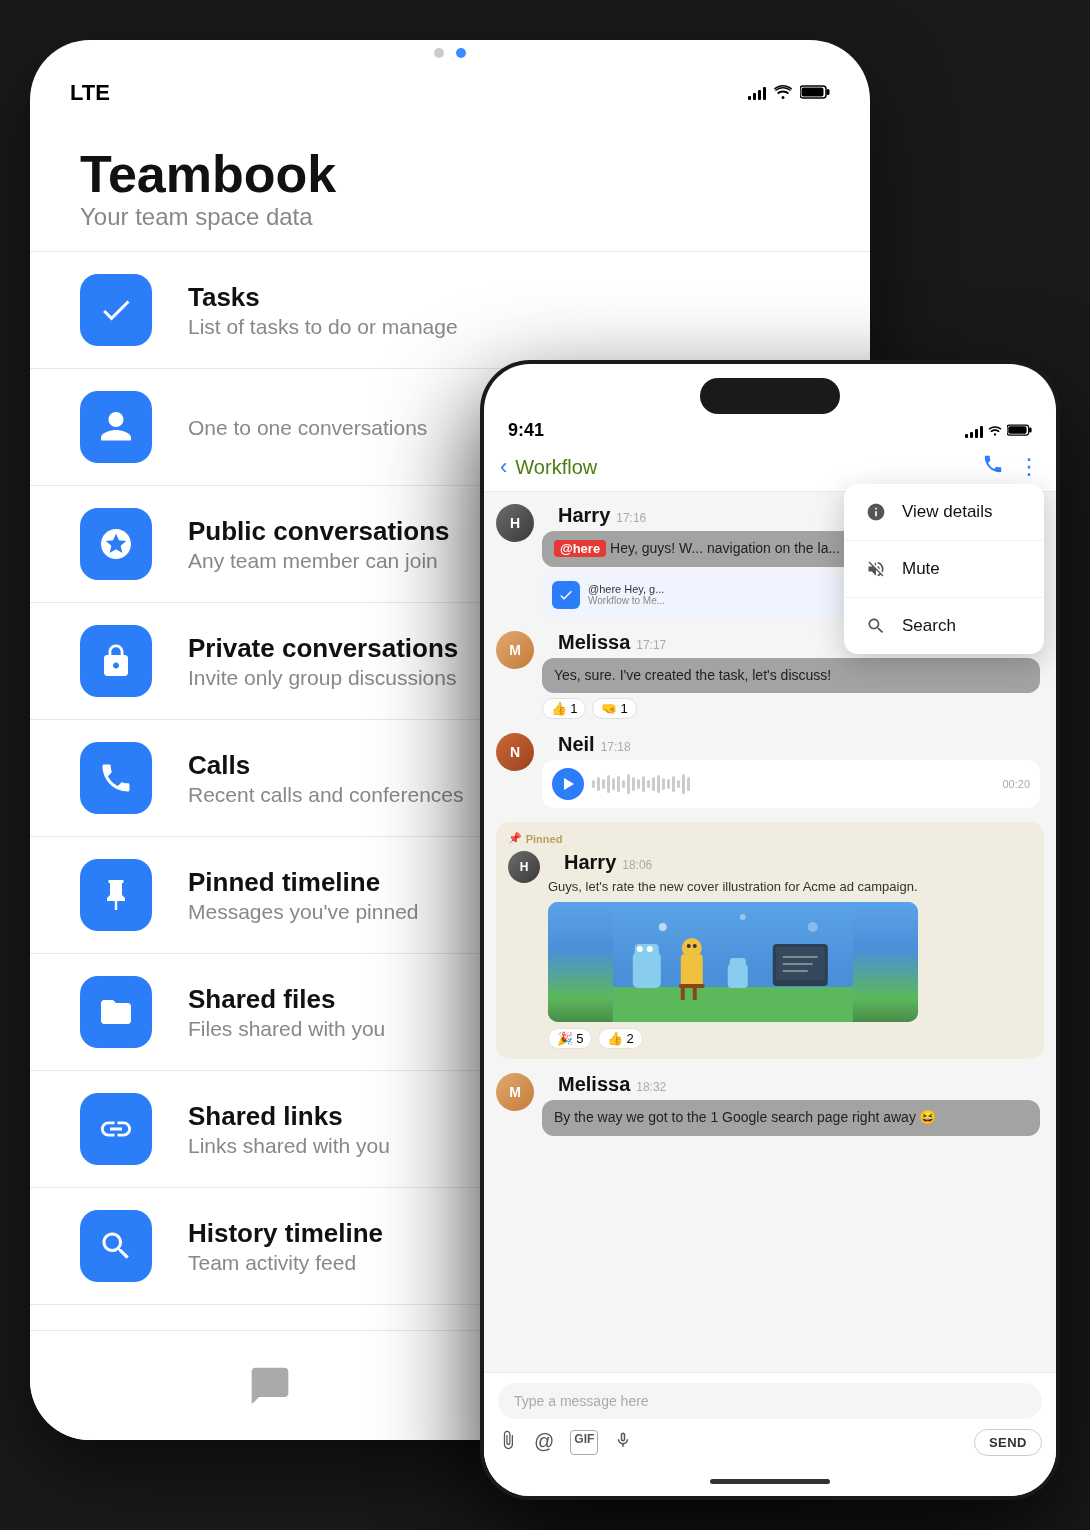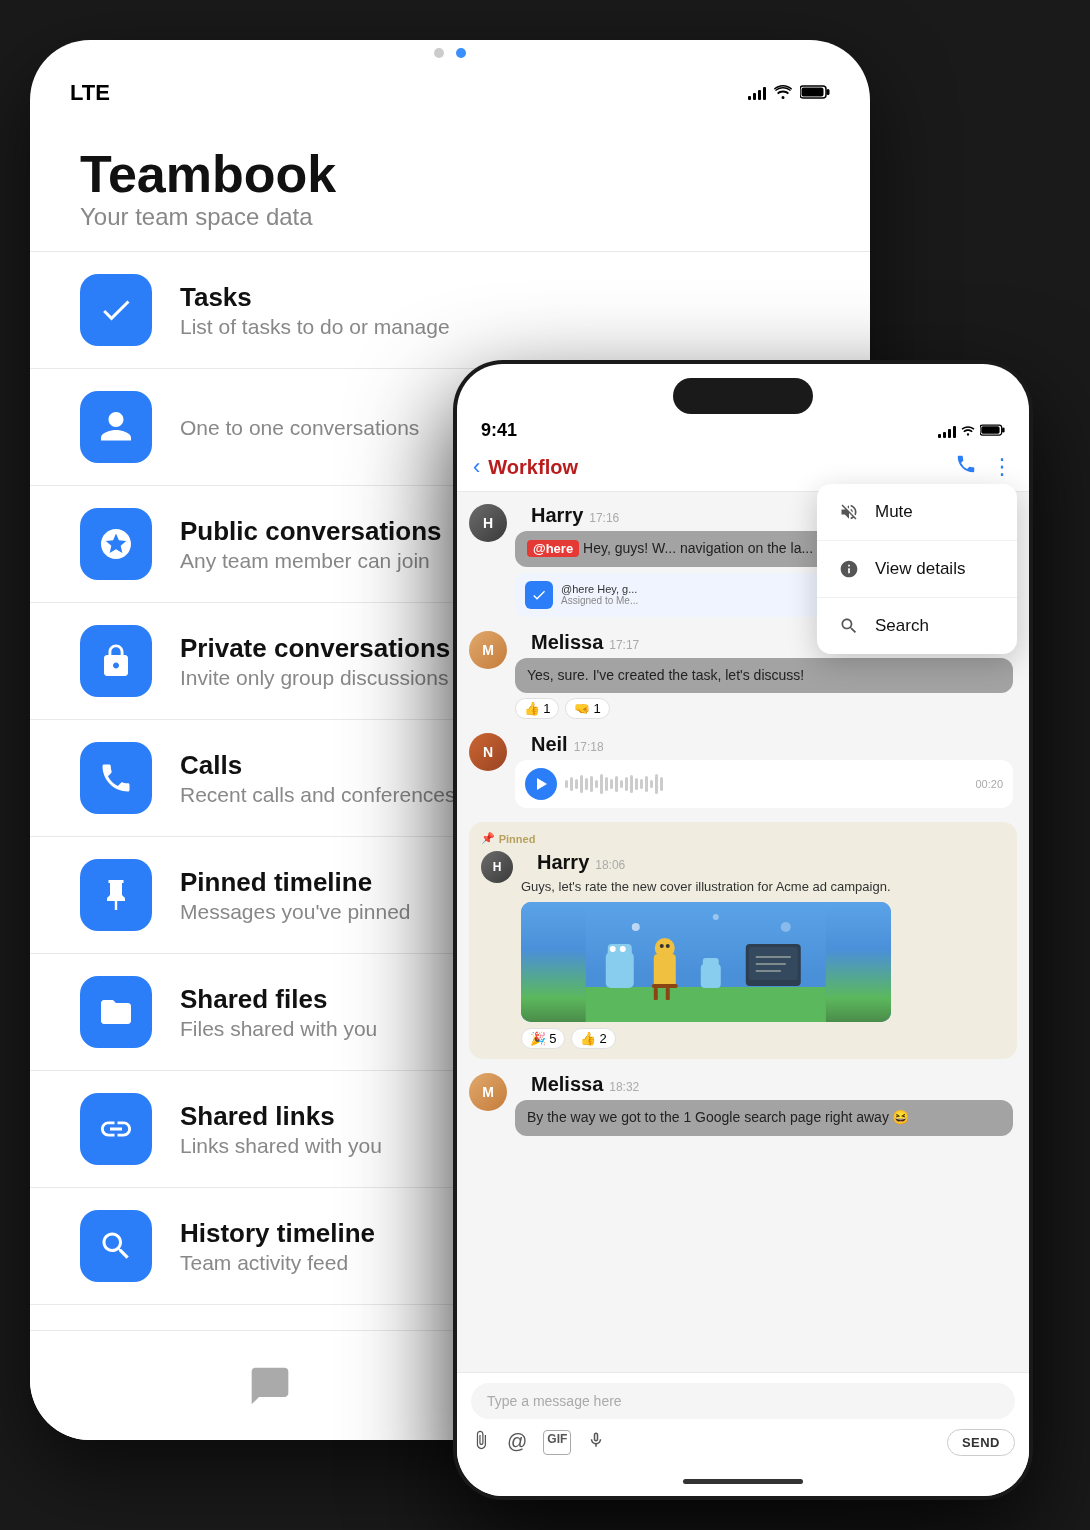--- a/index.html
+++ b/index.html
@@ -114,20 +114,21 @@
     }
     .menu-icon svg {
       width: 36px;
       height: 36px;
       fill: white;
     }
 
     .menu-text {
       display: flex;
       flex-direction: column;
+      margin-left: 8px;
     }
     .menu-label {
       font-size: 26px;
       font-weight: 600;
       color: #111;
     }
     .menu-desc {
       font-size: 21px;
       color: #888;
       margin-top: 2px;
@@ -157,21 +158,21 @@
       width: 44px;
       height: 44px;
     }
     .tab-icon.active svg { fill: #2c7ef8; }
     .tab-icon.inactive svg { fill: #aaa; }
 
     
     .front-phone {
       position: absolute;
       top: 360px;
-      left: 453px;
+      left: 480px;
       width: 580px;
       height: 1140px;
       background: #1a1a1a;
       border-radius: 50px;
       box-shadow: 0 40px 100px rgba(0,0,0,0.8);
       overflow: hidden;
       z-index: 10;
     }
 
     .front-phone-screen {
@@ -234,22 +235,22 @@
       align-items: center;
       gap: 8px;
     }
     .back-arrow {
       font-size: 22px;
       color: #2c7ef8;
       cursor: pointer;
     }
     .chat-title {
       font-size: 20px;
-      font-weight: 700;
-      color: #b91c1c;
+      font-weight: 400;
+      color: #4d7c0f;
     }
     .chat-header-right {
       display: flex;
       align-items: center;
       gap: 14px;
     }
     .header-icon {
       font-size: 22px;
       color: #2c7ef8;
       cursor: pointer;
@@ -790,32 +791,32 @@
           </svg>
         </span>
         <span class="header-icon">⋮</span>
       </div>
     </div>
 
     <div class="dropdown-menu">
       <div class="dropdown-item">
         <div class="dropdown-item-icon">
           <svg width="20" height="20" viewBox="0 0 24 24" fill="#555">
-            <path d="M16.5 12c0-1.77-1.02-3.29-2.5-4.03v2.21l2.45 2.45c.03-.2.05-.41.05-.63zm2.5 0c0 .94-.2 1.82-.54 2.64l1.51 1.51C20.63 14.91 21 13.5 21 12c0-4.28-2.99-7.86-7-8.77v2.06c2.89.86 5 3.54 5 6.71zM4.27 3L3 4.27 7.73 9H3v6h4l5 5v-6.73l4.25 4.25c-.67.52-1.42.93-2.25 1.18v2.06c1.38-.31 2.63-.95 3.69-1.81L19.73 21 21 19.73l-9-9L4.27 3zM12 4L9.91 6.09 12 8.18V4z"></path>
+            <path d="M12 2C6.48 2 2 6.48 2 12s4.48 10 10 10 10-4.48 10-10S17.52 2 12 2zm1 15h-2v-6h2v6zm0-8h-2V7h2v2z"></path>
           </svg>
         </div>
-        <span>Mute</span>
+        <span>View details</span>
       </div>
       <div class="dropdown-item">
         <div class="dropdown-item-icon">
           <svg width="20" height="20" viewBox="0 0 24 24" fill="#555">
-            <path d="M12 2C6.48 2 2 6.48 2 12s4.48 10 10 10 10-4.48 10-10S17.52 2 12 2zm1 15h-2v-6h2v6zm0-8h-2V7h2v2z"></path>
+            <path d="M16.5 12c0-1.77-1.02-3.29-2.5-4.03v2.21l2.45 2.45c.03-.2.05-.41.05-.63zm2.5 0c0 .94-.2 1.82-.54 2.64l1.51 1.51C20.63 14.91 21 13.5 21 12c0-4.28-2.99-7.86-7-8.77v2.06c2.89.86 5 3.54 5 6.71zM4.27 3L3 4.27 7.73 9H3v6h4l5 5v-6.73l4.25 4.25c-.67.52-1.42.93-2.25 1.18v2.06c1.38-.31 2.63-.95 3.69-1.81L19.73 21 21 19.73l-9-9L4.27 3zM12 4L9.91 6.09 12 8.18V4z"></path>
           </svg>
         </div>
-        <span>View details</span>
+        <span>Mute</span>
       </div>
       <div class="dropdown-item">
         <div class="dropdown-item-icon">
           <svg width="20" height="20" viewBox="0 0 24 24" fill="#555">
             <path d="M15.5 14h-.79l-.28-.27C15.41 12.59 16 11.11 16 9.5 16 5.91 13.09 3 9.5 3S3 5.91 3 9.5 5.91 16 9.5 16c1.61 0 3.09-.59 4.23-1.57l.27.28v.79l5 4.99L20.49 19l-4.99-5zm-6 0C7.01 14 5 11.99 5 9.5S7.01 5 9.5 5 14 7.01 14 9.5 11.99 14 9.5 14z"></path>
           </svg>
         </div>
         <span>Search</span>
       </div>
     </div>
@@ -834,21 +835,21 @@
             <span> Hey, guys! W... navigation on the la...</span>
           </div>
           <div class="task-card">
             <div class="task-card-icon">
               <svg viewBox="0 0 24 24">
                   <path d="M9 16.17L4.83 12l-1.42 1.41L9 19 21 7l-1.41-1.41z"></path>
                 </svg>
             </div>
             <div>
               <div style="font-size:11px;color:#333;">@here Hey, g...</div>
-              <div style="font-size:10px;color:#888;">Assigned to Me...</div>
+              <div style="font-size:10px;color:#888;">Workflow to Me...</div>
             </div>
           </div>
         </div>
       </div>
 
       <div class="message-row">
         <div class="avatar avatar-melissa">M</div>
         <div class="message-content">
           <div class="message-meta">
             <span class="msg-sender">Melissa</span>

